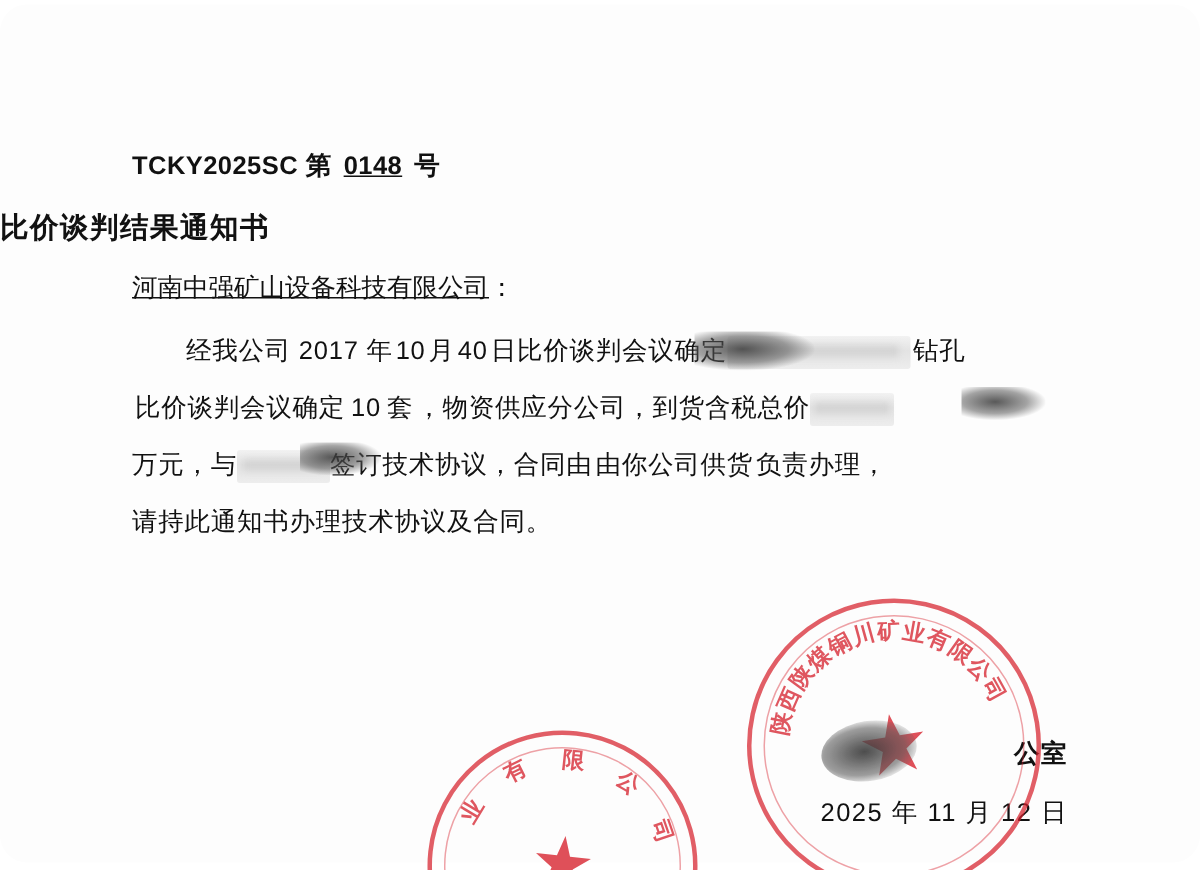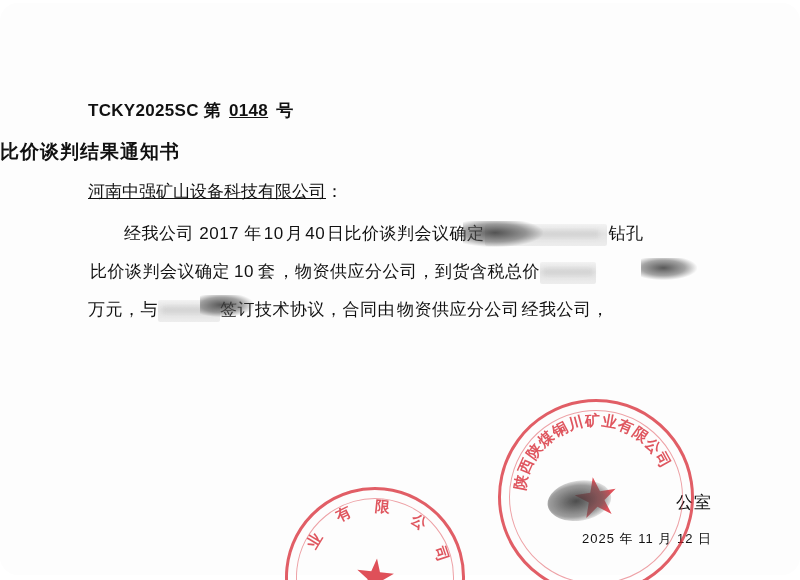--- a/index.html
+++ b/index.html
@@ -103,26 +103,27 @@
     pointer-events: none;
   }
   .footer-office {
     position: absolute;
     right: 88px;
     top: 488px;
     font-size: 17px;
     color: #111;
     white-space: nowrap;
     letter-spacing: 1px;
+    font-weight: bold;
   }
   .footer-date {
     position: absolute;
     right: 88px;
     top: 527px;
-    font-size: 13px;
+    font-size: 17px;
     color: #111;
     white-space: nowrap;
     letter-spacing: 1px;
   }
   
   .seal {
     position: absolute;
     border-radius: 50%;
     border: 3px solid rgba(214, 32, 44, 0.78);
     color: rgba(214, 32, 44, 0.82);
@@ -204,21 +205,24 @@
   </div>
 
   <div class="body-text">
     <div class="line">
       <span class="indent"></span><span>经我公司 2017 年</span><span class="u">10</span><span>月</span><span class="u">40</span><span>日</span><span>比价谈判会议确定</span><span class="redact r2"></span><span class="u">钻孔</span>
     </div>
     <div class="line">
       <span class="u">比价谈判会议确定</span><span class="u">10</span><span class="u">套</span><span>，物资供应分公司，到货含税总价</span><span class="redact r4"></span>
     </div>
     <div class="line">
-      <span>万元，与</span><span class="redact r3"></span><span>签订技术协议，合同由</span><span class="u">物资供应分公司</span><span>经我公司，</span>
+      <span>万元，与</span><span class="redact r3"></span><span>签订技术协议，合同由</span><span class="u">由你公司供货</span><span>负责办理，</span>
+    </div>
+    <div class="line">
+      <span>请持此通知书办理技术协议及合同。</span>
     </div>
   </div>
 
   <div class="smudge" style="left:463px; top:218px; width:80px; height:26px;"></div>
   <div class="smudge" style="left:641px; top:255px; width:56px; height:22px;"></div>
   <div class="smudge" style="left:200px; top:292px; width:54px; height:22px;"></div>
 
   <div class="footer-office">公室</div>
   <div class="footer-date">2025 年 11 月 12 日</div>
 

